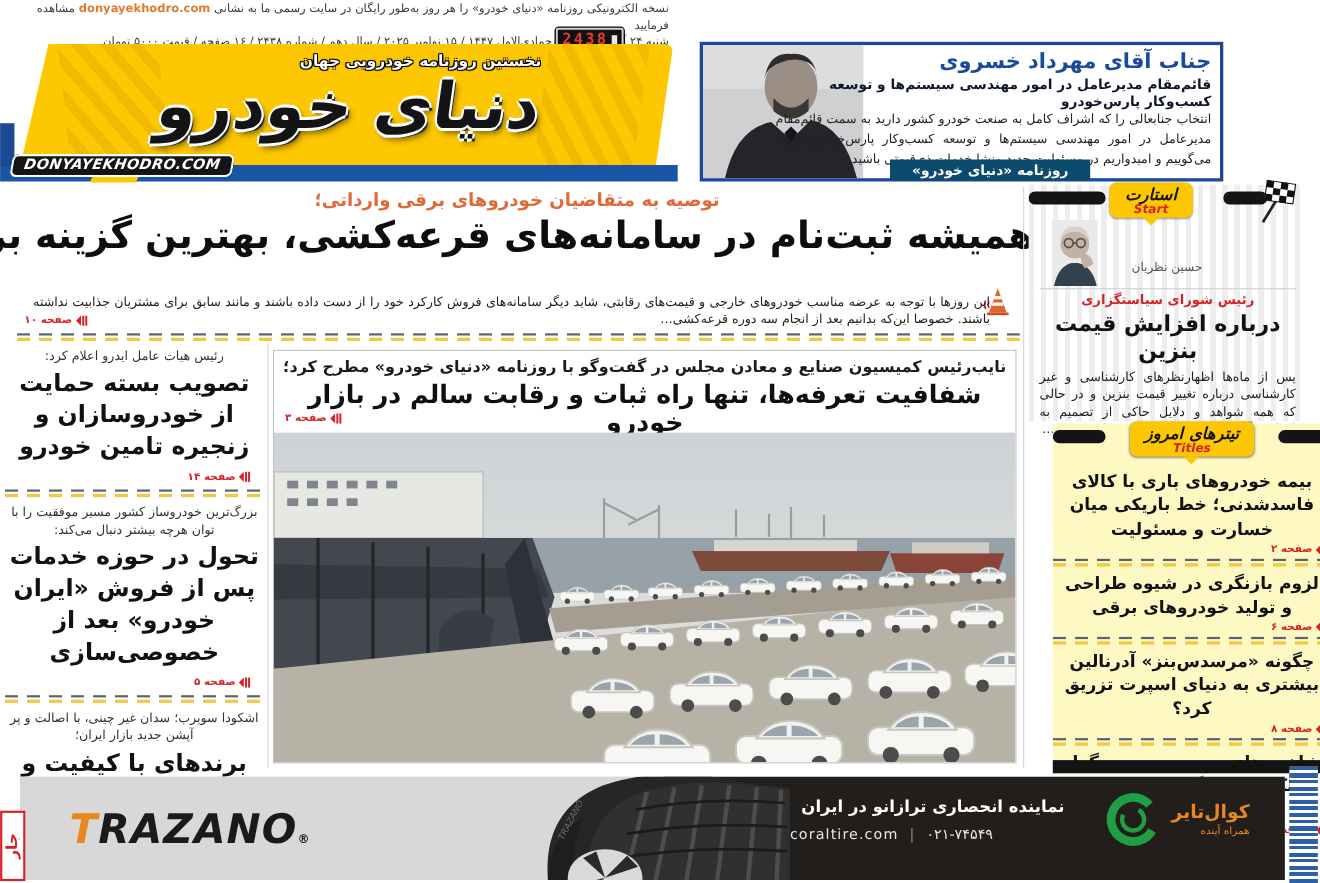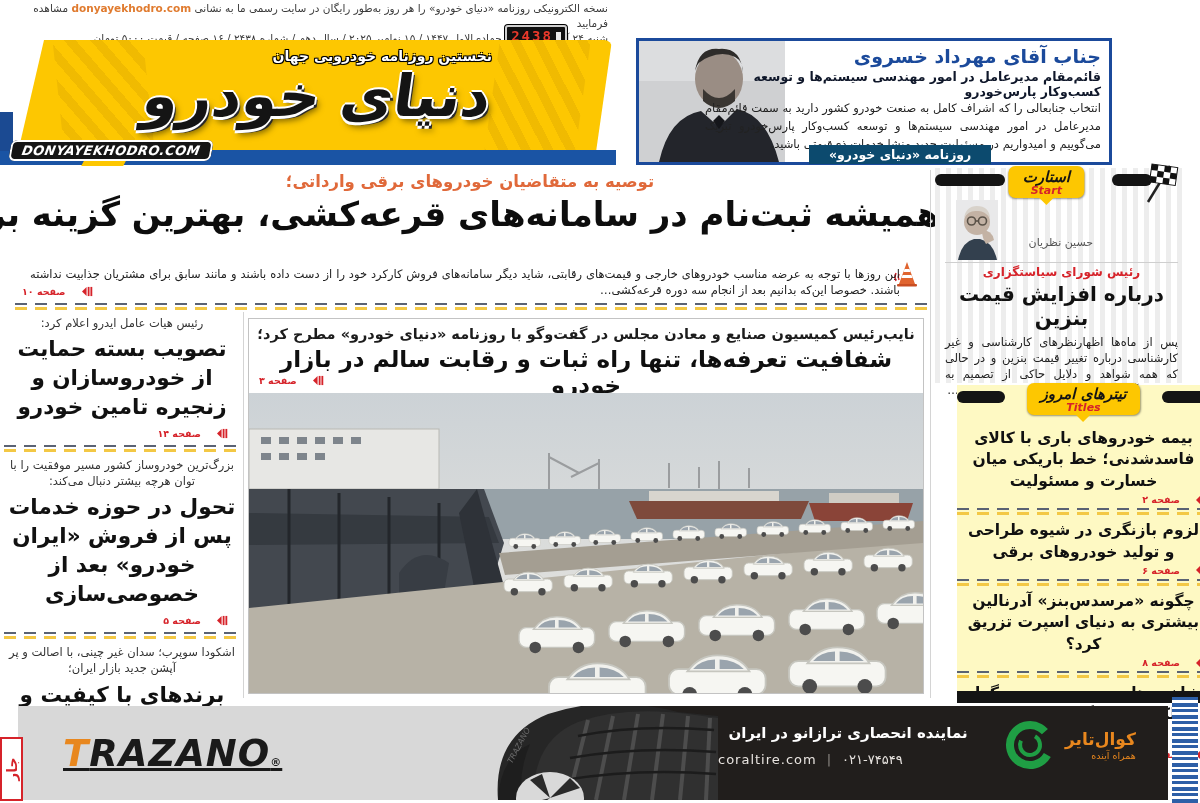--- a/index.html
+++ b/index.html
@@ -37,21 +37,21 @@
   .congrats h2{margin:2px 0 1px;font-size:12.5px;color:#0f172a;font-weight:bold;}
   .congrats p{margin:0;font-size:11.5px;color:#222;line-height:1.55;text-align:justify;}
   .congrats .sig{position:absolute;left:170px;bottom:-2px;background:#0c4a6e;color:#fff;font-size:12.5px;
          font-weight:bold;padding:2px 20px;}
   
   .kicker-main{left:0;top:172px;width:940px;text-align:center;font-size:16.5px;font-weight:bold;color:#e0693a;}
   .headline-main{left:0;top:194px;width:940px;text-align:center;font-size:34px;font-weight:bold;color:#0d0d0d;
          white-space:nowrap;letter-spacing:-1px;}
   .lede{right:300px;top:266px;width:870px;font-size:11.5px;color:#222;line-height:16px;text-align:justify;}
   .cone{left:893px;top:261px;}
-  .pref{display:inline-flex;align-items:center;gap:16px;color:#d6232a;font-size:9.5px;font-weight:bold;white-space:nowrap;}
+  .pref{display:inline-flex;align-items:center;gap:3px;color:#d6232a;font-size:9.5px;font-weight:bold;white-space:nowrap;}
   .lede-pref{left:22px;top:286px;}
   
   .ysep{height:7px;background-image:
         repeating-linear-gradient(90deg,#5a6273 0 12px,transparent 12px 20px),
         repeating-linear-gradient(90deg,#f3c845 0 12px,transparent 12px 20px);
         background-size:100% 2px,100% 3px;background-position:0 0,0 4px;background-repeat:no-repeat;}
   .sep-main{left:15px;top:303px;width:912px;}
   .vline{width:1px;background:#d4d4d4;}
   
   .leftcol{left:4px;top:310px;width:236px;}
@@ -86,21 +86,21 @@
   .start-title{text-align:center;font-size:20px;font-weight:bold;color:#111;margin-top:3px;letter-spacing:-.5px;}
   .start-body{font-size:11.5px;color:#222;line-height:16px;text-align:justify;padding:4px 10px 0;}
   .start-pref{display:flex;justify-content:center;margin-top:2px;}
   .titem{position:relative;padding:5px 4px 16px;}
   .titem .ttl{font-size:15.5px;font-weight:bold;color:#111;text-align:center;line-height:1.38;letter-spacing:-.3px;}
   .titem .pref{position:absolute;right:4px;bottom:3px;}
   .blackbar{position:absolute;left:0;bottom:0;width:100%;height:12px;background:#141414;}
   
   .ad{left:18px;top:706px;width:1150px;height:94px;background:#d8d8d8;overflow:hidden;direction:ltr;}
   .ad .dark{position:absolute;left:585px;top:0;width:565px;height:94px;background:#211e1c;}
-  .trazano{position:absolute;left:45px;top:26px;font-size:37px;font-weight:bold;font-style:italic;letter-spacing:1px;color:#1a1a1a;text-decoration:underline;}
+  .trazano{position:absolute;left:45px;top:26px;font-size:37px;font-weight:bold;font-style:italic;letter-spacing:1px;color:#1a1a1a;}
   .trazano .t{color:#e8871e;}
   .trazano .reg{font-size:11px;vertical-align:baseline;}
   .ad-tire{position:absolute;left:420px;top:0;}
   .ad-agent{position:absolute;left:700px;top:18px;width:260px;text-align:center;color:#fff;font-weight:bold;font-size:15px;direction:rtl;}
   .ad-contact{position:absolute;left:700px;top:46px;width:260px;text-align:left;color:#e8e4e0;font-size:13px;letter-spacing:1px;}
   .ad-contact .pipe{color:#8d8a86;margin:0 10px;}
   .coral{position:absolute;left:985px;top:12px;display:flex;align-items:center;gap:8px;}
   .coral .txt{direction:rtl;text-align:right;}
   .coral .fa{color:#e8871e;font-weight:bold;font-size:17px;white-space:nowrap;}
   .coral .sub{color:#e8871e;font-size:9.5px;margin-top:1px;white-space:nowrap;}

